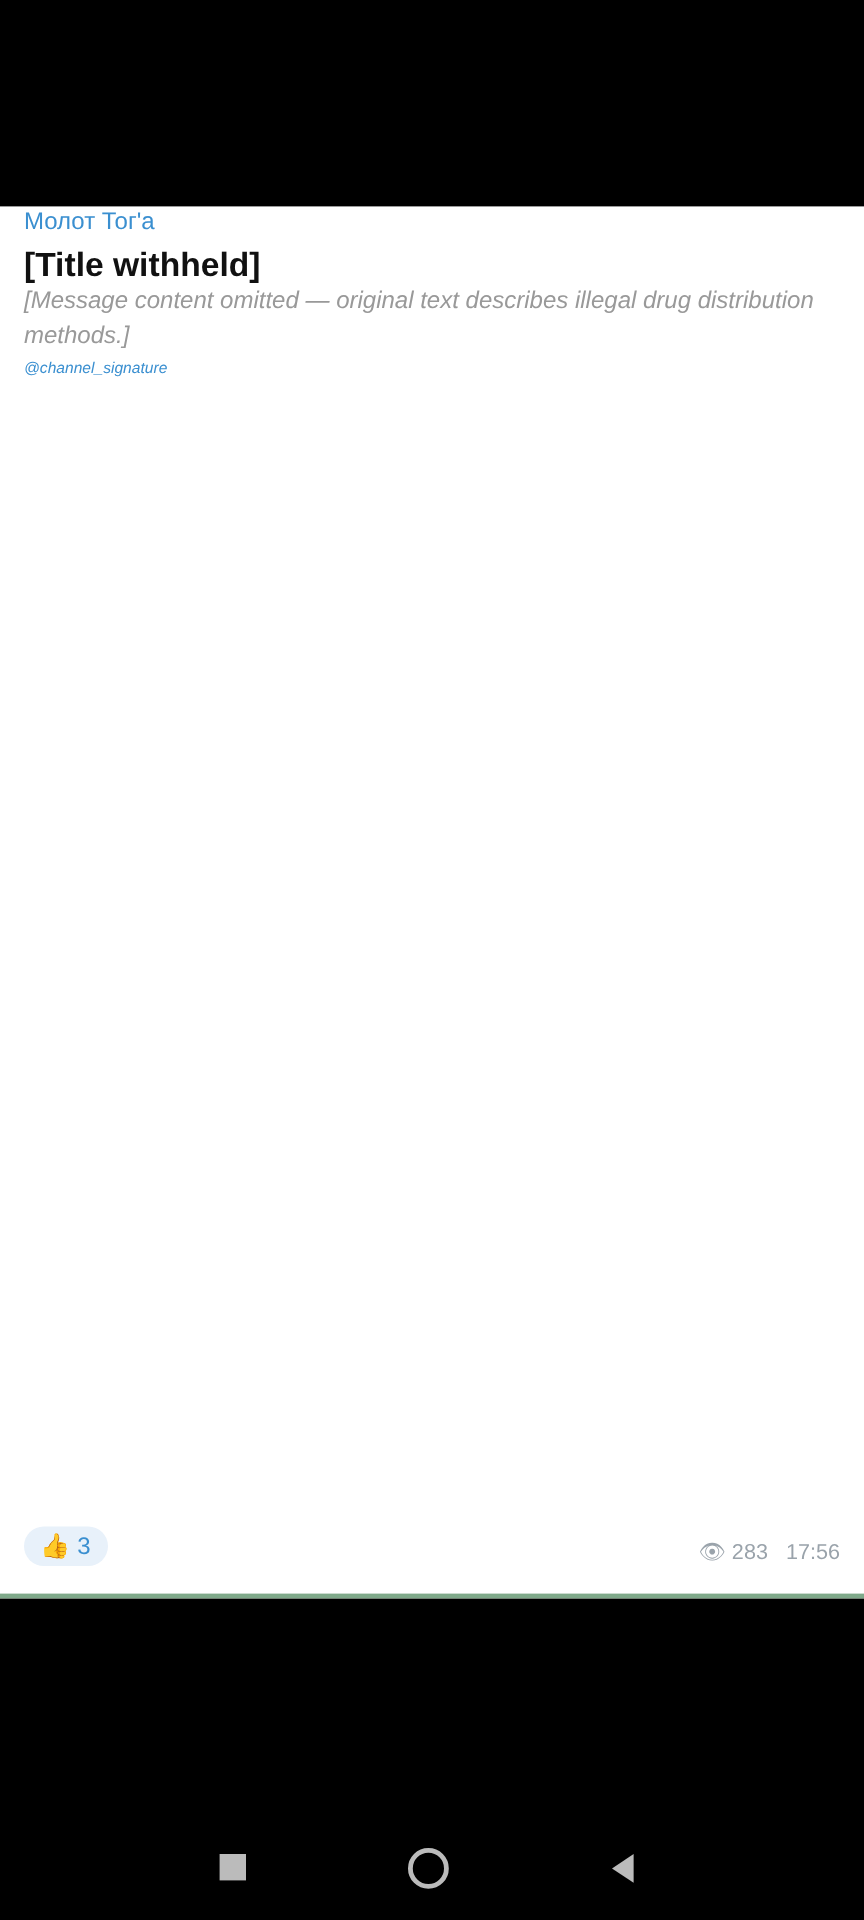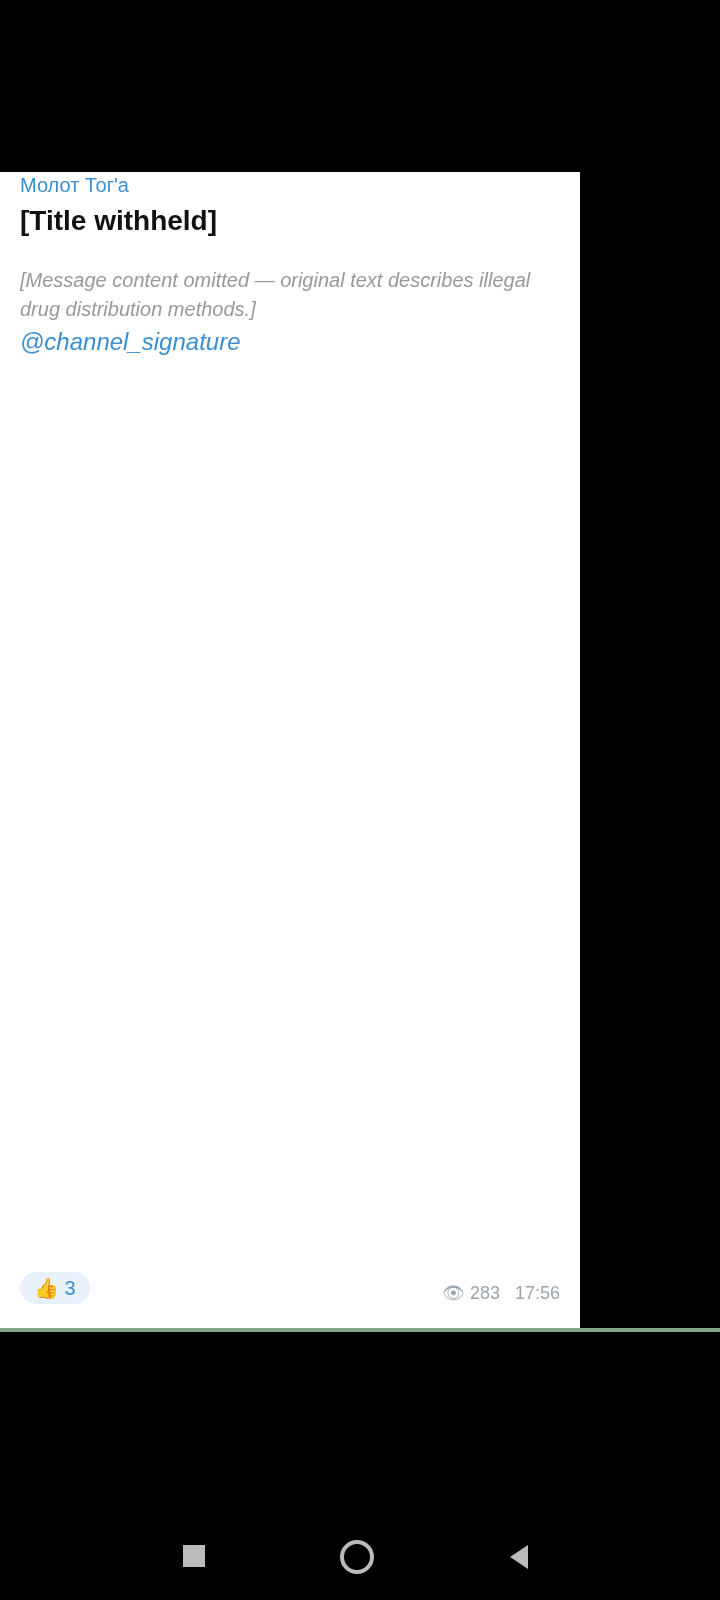--- a/index.html
+++ b/index.html
@@ -1,31 +1,31 @@
 <!DOCTYPE html>
 <html><head>
   <meta charset="utf-8">
   <style>
     html, body { margin: 0; padding: 0; }
     body {
       width: 720px; height: 1600px; background: #000;
       font-family: "Liberation Sans", sans-serif; position: relative; overflow: hidden;
     }
     .bubble {
-      position: absolute; left: 0; top: 172px; width: 580px; height: 1160px;
+      position: absolute; left: 0; top: 172px; width: 720px; height: 1160px;
       background: #fff; box-sizing: border-box; padding: 0 20px;
     }
     .bubble-accent {
       position: absolute; left: 0; top: 1328px; width: 720px; height: 4px; background: #7fa98a;
     }
     .sender { color: #3a8fd0; font-size: 20px; margin-top: 2px; }
     .title { color: #111; font-size: 28px; font-weight: bold; margin-top: 8px; }
-    .para { color: #222; font-size: 20px; line-height: 29px; margin-top: 29px; }
+    .para { color: #222; font-size: 20px; line-height: 29px; }
     .placeholder { color: #999; font-style: italic; }
-    .signature { color: #3a8fd0; font-style: italic; font-size: 24px; margin-top: 4px; }
+    .signature { color: #3a8fd0; font-style: italic; font-size: 13px; margin-top: 4px; }
     .footer { position: absolute; left: 20px; right: 20px; top: 1100px; height: 40px; }
     .reaction {
       position: absolute; left: 0; top: 0; background: #e8f1fa; border-radius: 18px;
       padding: 4px 14px; font-size: 20px; color: #3a8fd0;
     }
     .meta { position: absolute; right: 0; top: 10px; color: #9aa3ab; font-size: 18px; text-align: right; }
     .navbar { position: absolute; left: 0; top: 1500px; width: 720px; height: 100px; }
     .nav-btn { position: absolute; top: 45px; }
     .nav-square { left: 183px; width: 22px; height: 22px; background: #bbb; }
     .nav-home { left: 340px; width: 26px; height: 26px; border: 4px solid #bbb; border-radius: 50%; top: 40px; }

